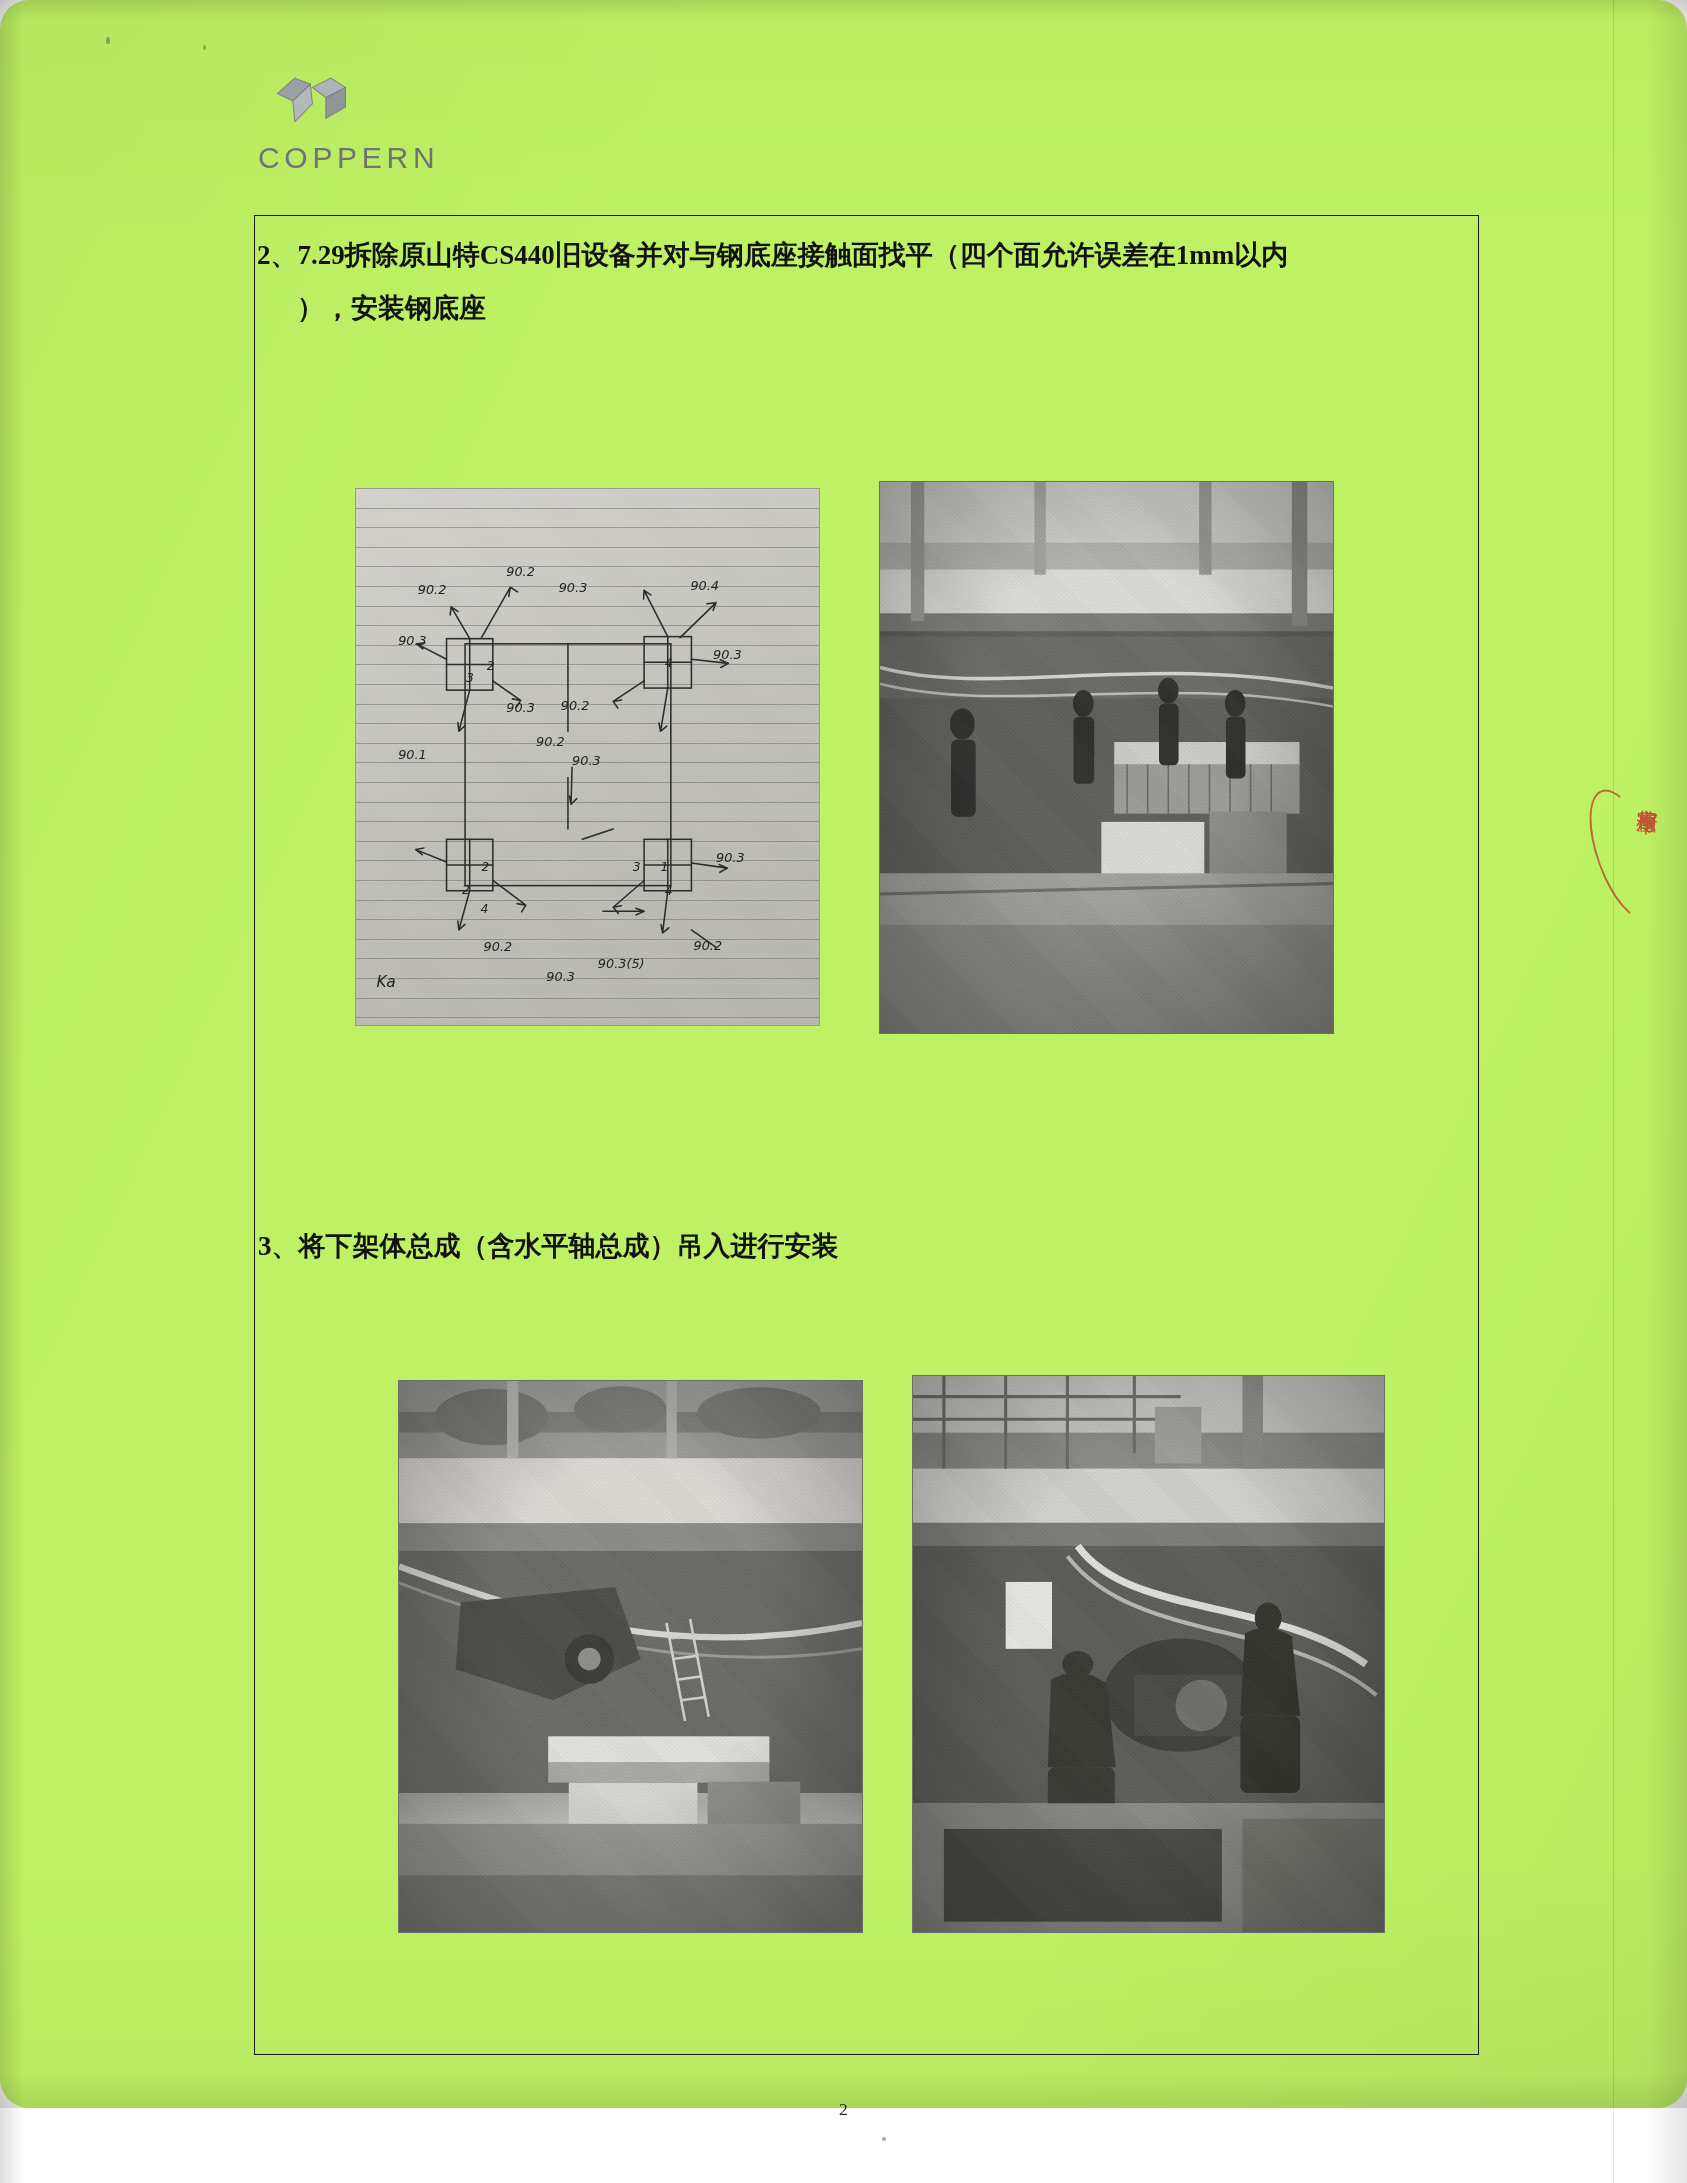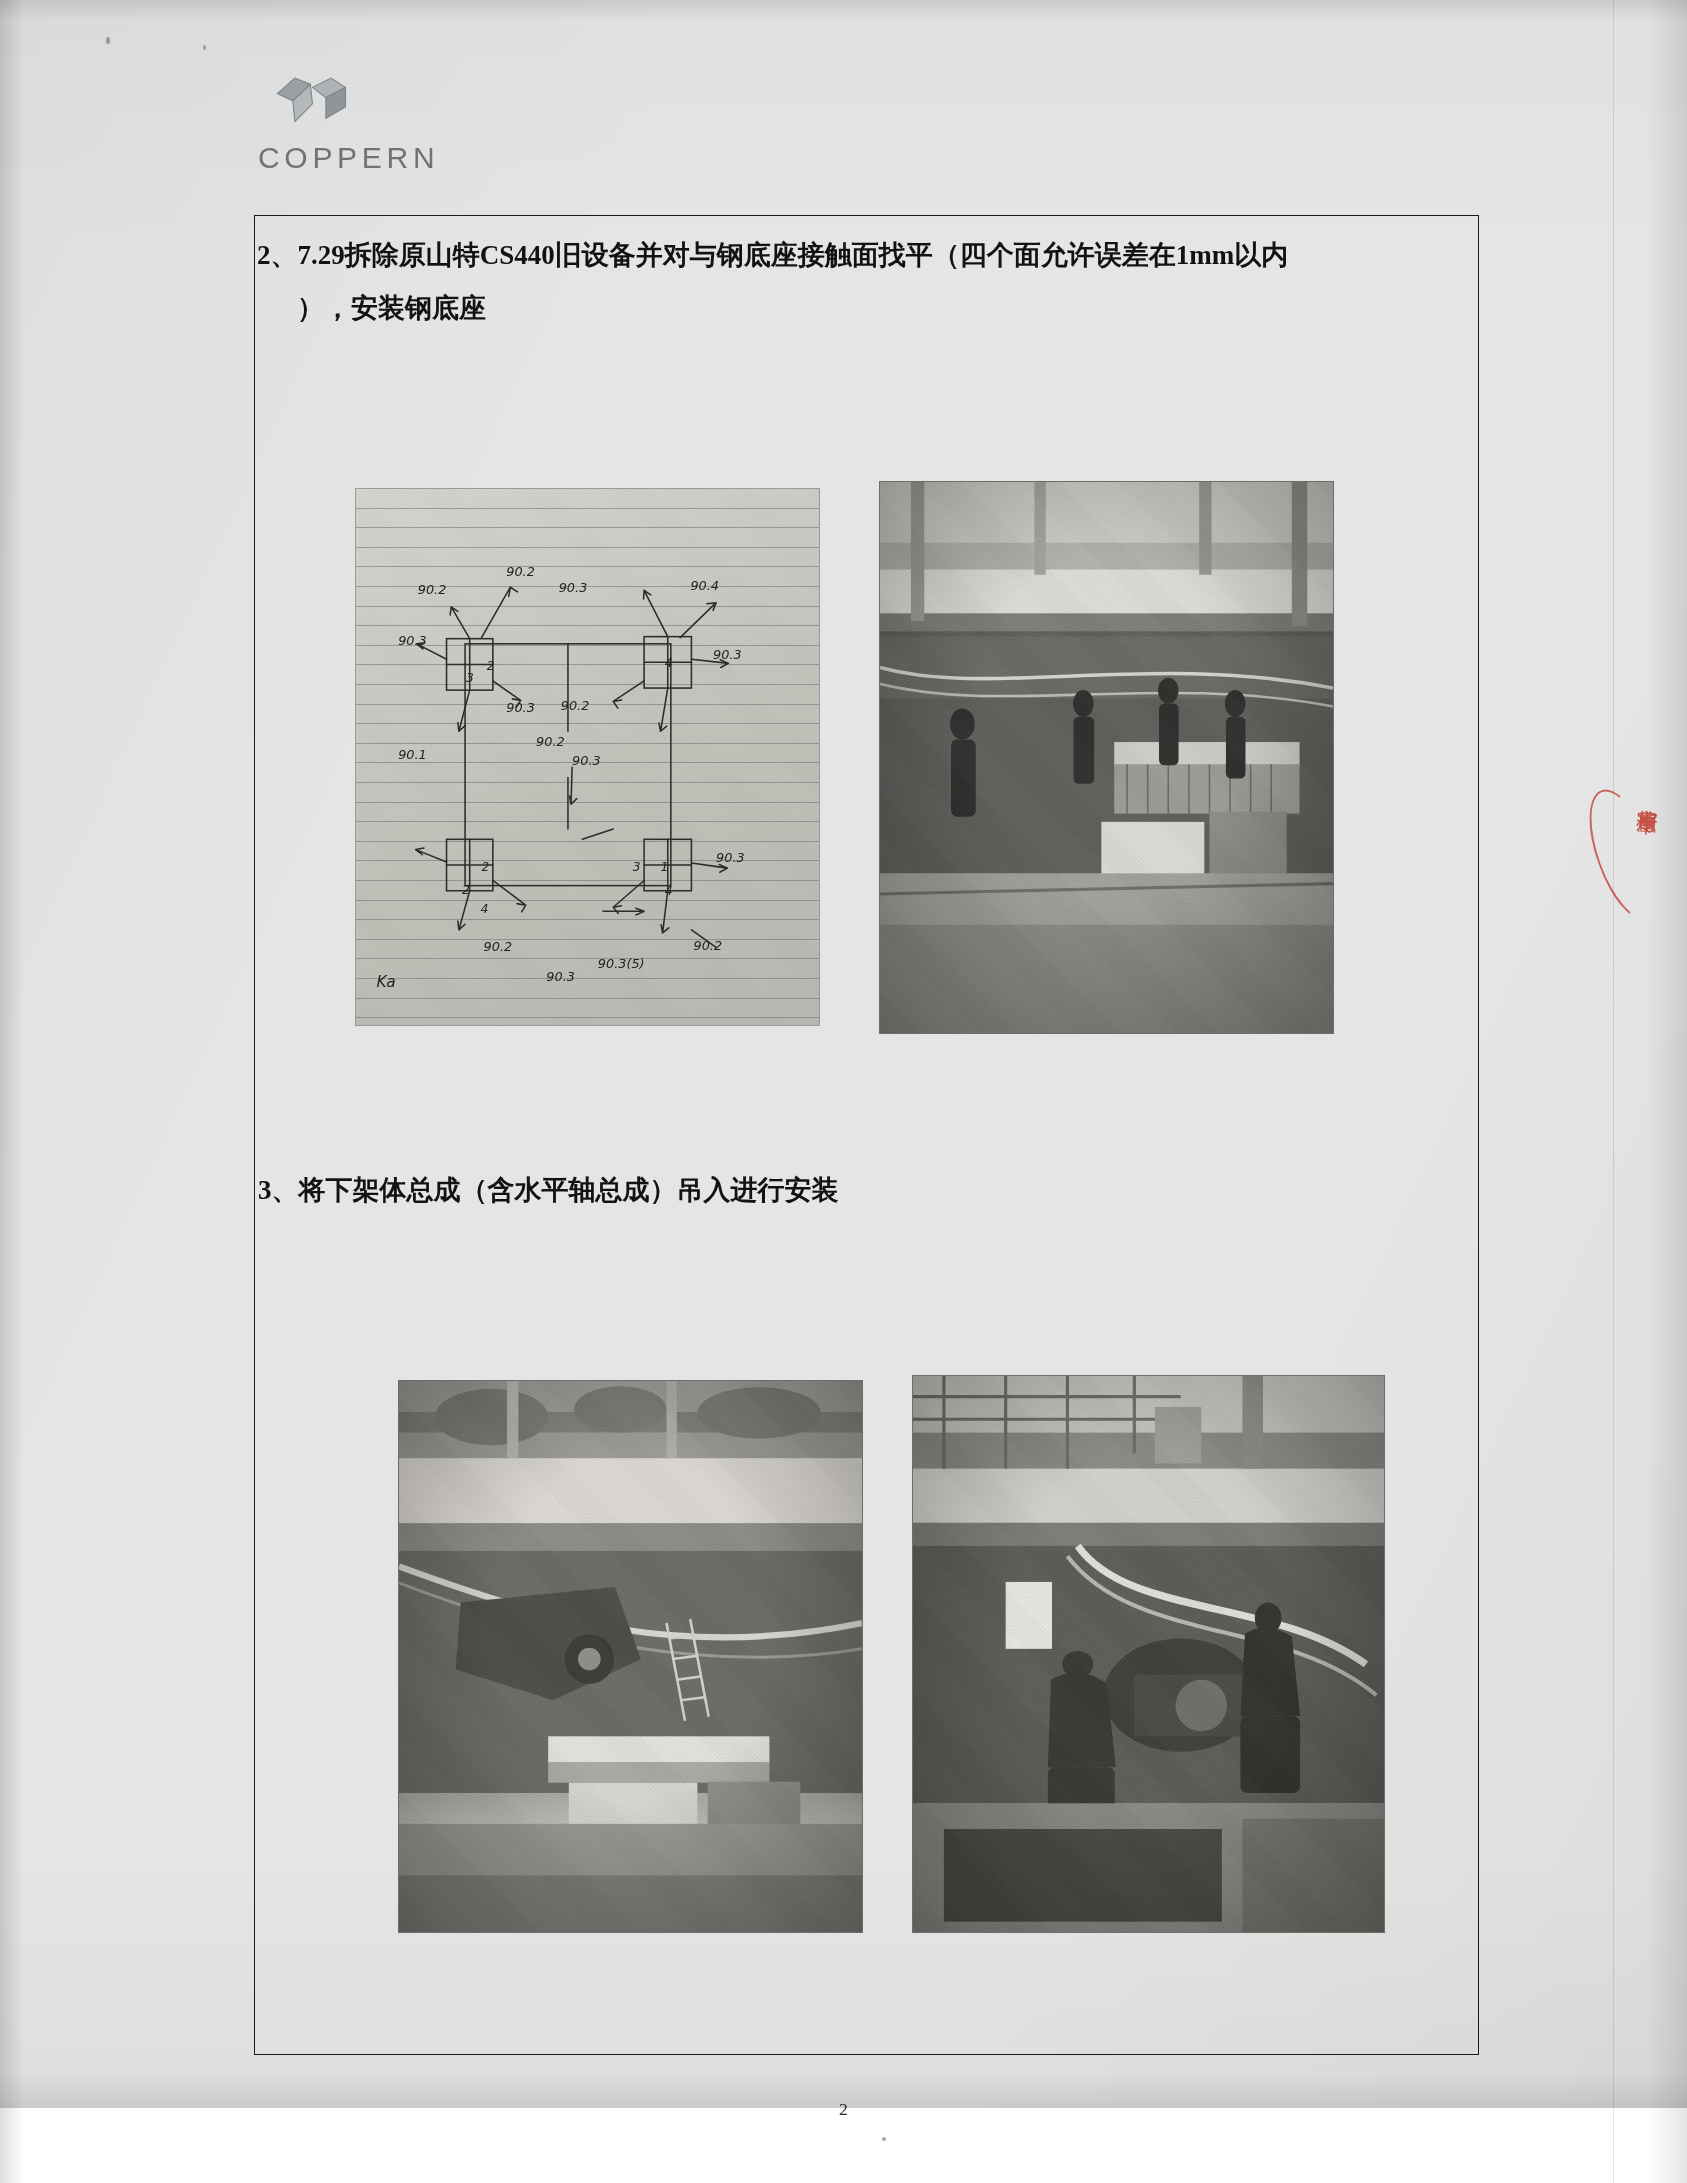--- a/index.html
+++ b/index.html
@@ -14,21 +14,22 @@
     font-family: "Liberation Serif", serif;
     overflow: hidden;
   }
 
   
   .page {
     position: absolute;
     left: 0; top: 0;
     width: 1687px;
     height: 2108px;
-    background: #e5e5e5;
+    background: #bef264;
+    border-radius: 29px;
   }
   .scan-tint {
     position: absolute;
     left: 0; top: 0; right: 0; bottom: 0;
     background:
       linear-gradient(115deg, rgba(0,0,0,0.030) 0%, rgba(0,0,0,0.0) 28%, rgba(0,0,0,0.0) 72%, rgba(0,0,0,0.035) 100%),
       linear-gradient(180deg, rgba(0,0,0,0.02) 0%, rgba(0,0,0,0.0) 12%, rgba(0,0,0,0.0) 88%, rgba(0,0,0,0.03) 100%);
     pointer-events: none;
   }
   
@@ -122,21 +123,21 @@
     line-height: 1.65;
     font-weight: 700;
   }
   .para-1 .line2 {
     display: block;
     margin-top: 8.3px;
     margin-left: 40px;
   }
   .para-3 {
     left: 258px;
-    top: 1169px;
+    top: 1225px;
     width: 1199px;
     font-size: 27px;
     font-weight: 700;
     line-height: 1.6;
   }
 
   
   .photo {
     position: absolute;
     background: #8d8d8b;

